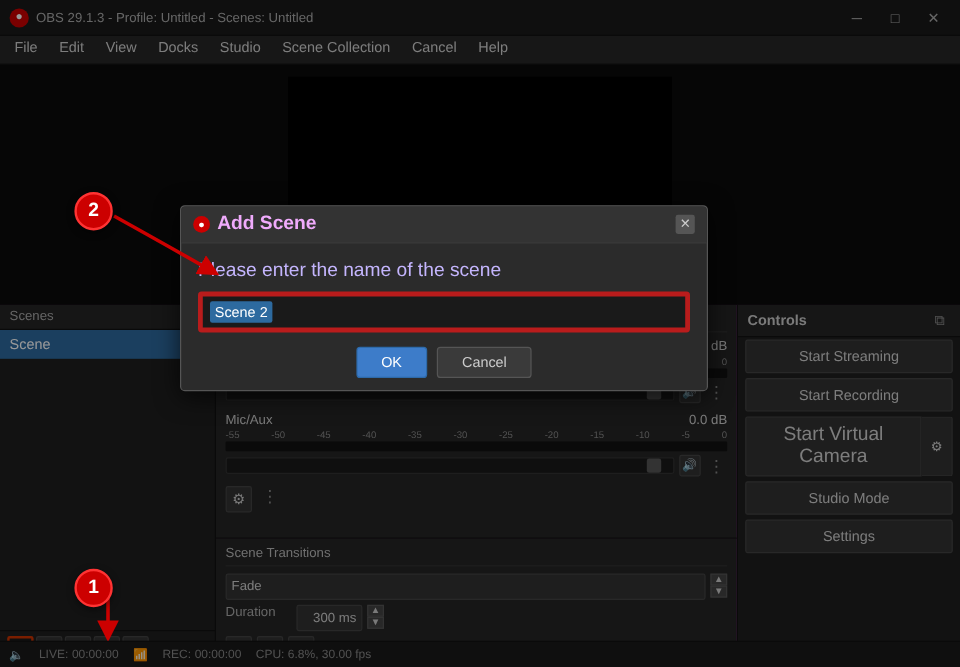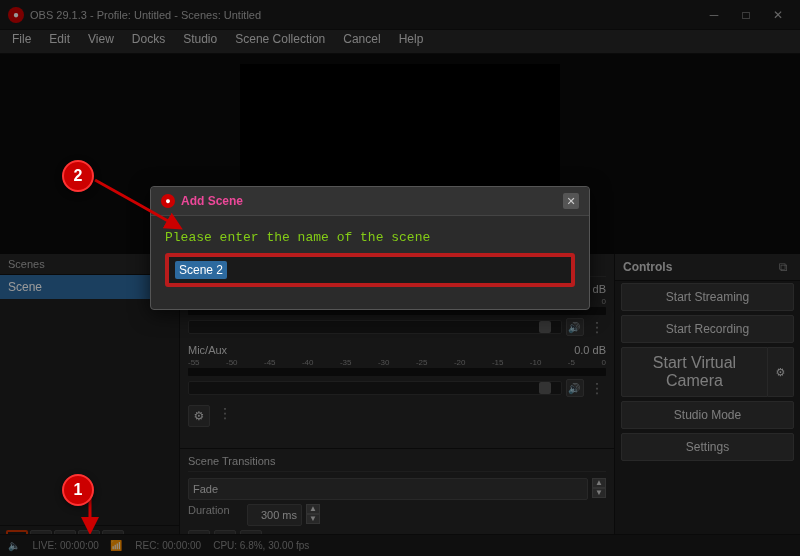--- a/index.html
+++ b/index.html
@@ -454,43 +454,42 @@
     }
     .dialog-icon {
       width: 14px;
       height: 14px;
       background: #cc0000;
       border-radius: 50%;
       display: flex; align-items: center; justify-content: center;
       font-size: 9px; color: white;
     }
     .dialog-title-text {
-      font-size: 12px;
-      color: #ec4899;
+      font-size: 16px;
+      color: #f0abfc;
       font-weight: bold;
     }
     .dialog-close {
       width: 16px;
       height: 16px;
       background: #555;
       border: none;
       color: #ccc;
       cursor: pointer;
       border-radius: 2px;
       font-size: 11px;
       display: flex; align-items: center; justify-content: center;
     }
     .dialog-body {
       padding: 14px 14px 10px;
     }
     .dialog-label {
-      font-size: 13px;
-      color: #84cc16;
+      font-size: 16px;
+      color: #c4b5fd;
       margin-bottom: 8px;
-      font-family: Liberation Mono, monospace;
     }
     .dialog-input-wrapper {
       border: 4px solid #b91c1c;
       border-radius: 3px;
       background: #1a1a1a;
       padding: 4px 6px;
       margin-bottom: 12px;
     }
     .dialog-input-selected {
       background: #2d6a9f;
@@ -741,20 +740,24 @@
         <div class="dialog-icon">●</div>
         <span class="dialog-title-text">Add Scene</span>
       </div>
       <button class="dialog-close">✕</button>
     </div>
     <div class="dialog-body">
       <div class="dialog-label">Please enter the name of the scene</div>
       <div class="dialog-input-wrapper">
         <span class="dialog-input-selected">Scene 2</span>
       </div>
+      <div class="dialog-buttons">
+        <button class="dialog-btn dialog-btn-ok">OK</button>
+        <button class="dialog-btn dialog-btn-cancel">Cancel</button>
+      </div>
     </div>
   </div>
 </div>
 
 <div class="annotation" style="left: 62px; bottom: 50px;">
   <span>1</span>
 </div>
 
 <div class="annotation" style="left: 62px; top: 160px;">
   <span>2</span>

